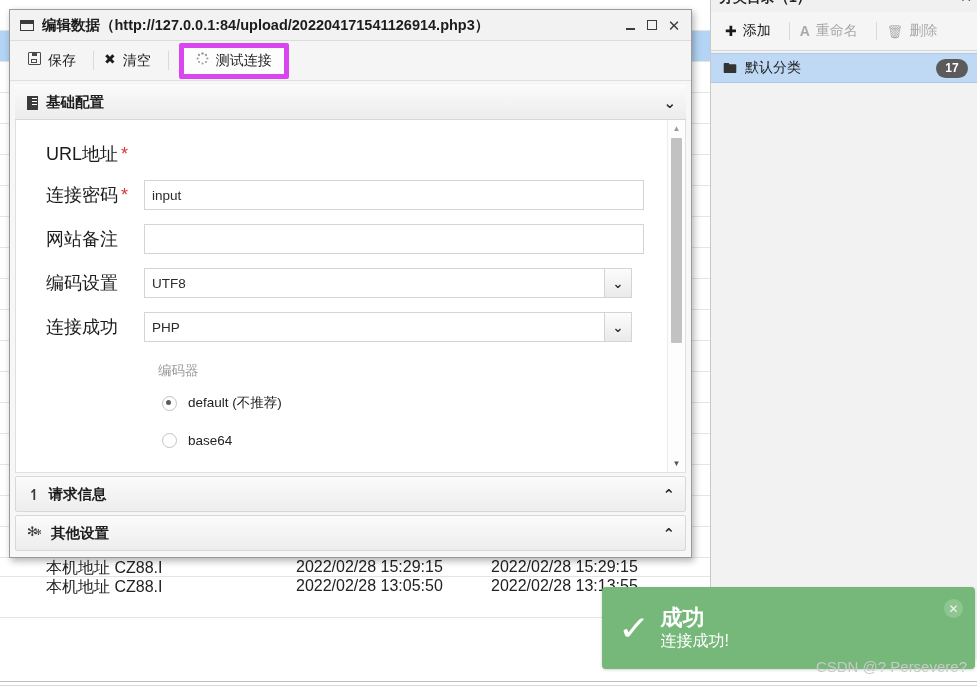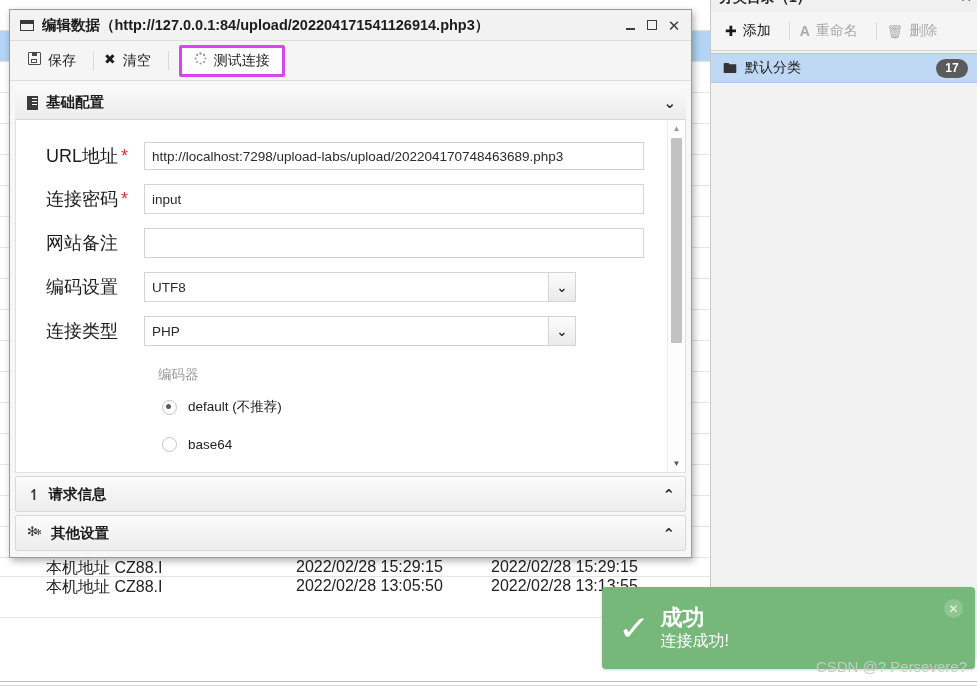--- a/index.html
+++ b/index.html
@@ -219,21 +219,21 @@
   .tb-btn {
     display: flex;
     align-items: flex-start;
     gap: 7px;
     font-size: 14px;
     color: #1c1c1c;
     padding: 4px 13px 4px 6px;
     white-space: nowrap;
   }
   .tb-btn.boxed {
-    border: 3px solid #d946ef;
+    border: 5px solid #d946ef;
     background: #fdfdfd;
     border-radius: 2px;
     padding: 4px 12px;
     margin-left: 6px;
   }
   .tb-sep {
     width: 1px; height: 19px;
     background: #dadada;
     margin: 0 4px;
   }
@@ -344,21 +344,21 @@
     background: #ffffff;
     font-size: 13.5px;
     color: #2b2b2b;
     padding: 0 7px;
     box-sizing: border-box;
     font-family: inherit;
     outline: none;
   }
   .finput.tall { height: 30px; }
   .fselect-wrap {
-    width: 432px;
+    width: 488px;
     height: 30px;
     border: 1px solid #d4d4d4;
     background: #fff;
     display: flex;
     align-items: center;
     box-sizing: border-box;
   }
   .fselect-val {
     flex: 1;
     padding-left: 7px;
@@ -686,21 +686,20 @@
     <span class="sec-ic-doc"></span>
     <span class="sec-title">基础配置</span>
     <span class="chev">⌄</span>
   </div>
 
   <div id="form-area">
     <div id="form-inner">
 
       <div class="frow">
         <span class="flabel"><span>URL地址</span><span class="req">*</span></span>
-        <input class="finput" type="text" value="http://localhost:7298/upload-labs/upload/202204170748463689.php3" style="">
       </div>
 
       <div class="frow">
         <span class="flabel"><span>连接密码</span><span class="req">*</span></span>
         <input class="finput tall" type="text" value="input" style="">
       </div>
 
       <div class="frow">
         <span class="flabel">网站备注</span>
         <input class="finput tall" type="text" value="" style="">
@@ -708,21 +707,21 @@
 
       <div class="frow">
         <span class="flabel">编码设置</span>
         <div class="fselect-wrap">
           <span class="fselect-val">UTF8</span>
           <span class="fselect-arrow">⌄</span>
         </div>
       </div>
 
       <div class="frow">
-        <span class="flabel">连接类型</span>
+        <span class="flabel">连接成功</span>
         <div class="fselect-wrap">
           <span class="fselect-val">PHP</span>
           <span class="fselect-arrow">⌄</span>
         </div>
       </div>
 
       <div class="encoder-head">编码器</div>
 
       <div class="radio-row">
         <span class="radio on"></span>

